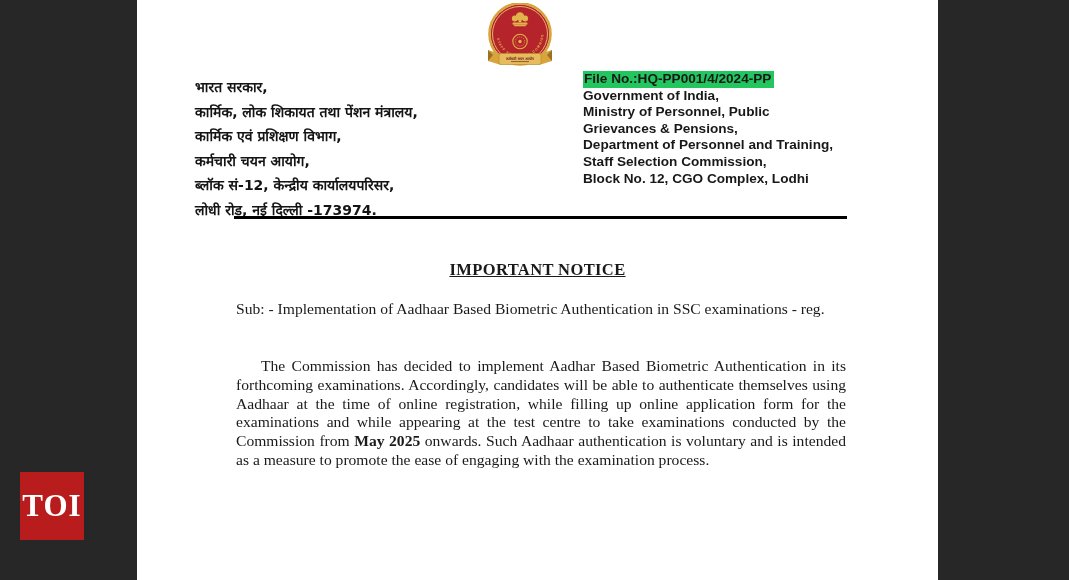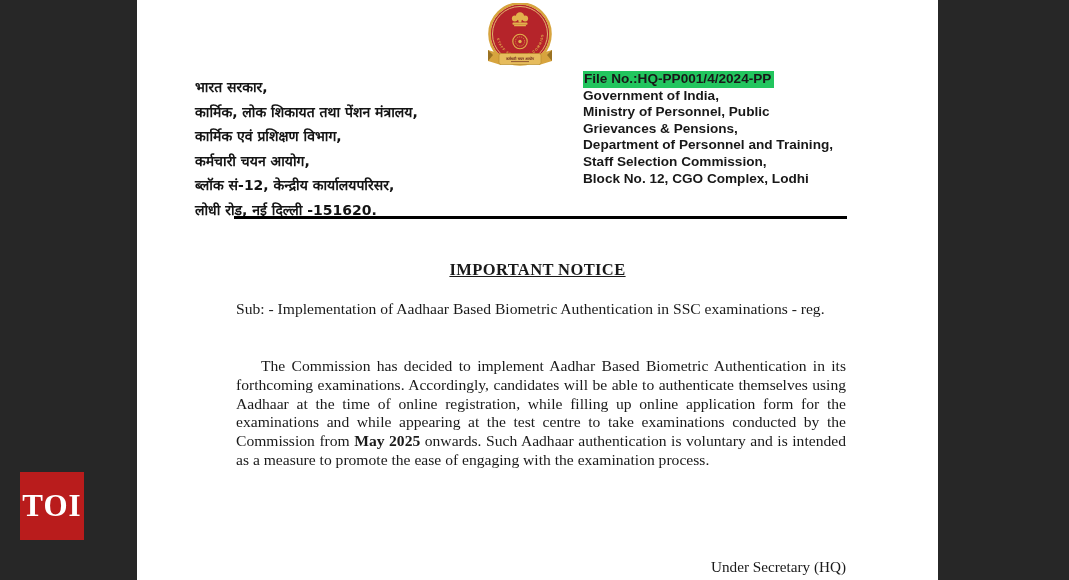--- a/index.html
+++ b/index.html
@@ -108,38 +108,37 @@
       <rect x="27" y="58" width="18" height="1.1" fill="#5d1414" opacity="0.55"></rect>
     </g>
   </svg>
 
   <div class="hindi-block">
     <div>भारत सरकार,</div>
     <div>कार्मिक, लोक शिकायत तथा पेंशन मंत्रालय,</div>
     <div>कार्मिक एवं प्रशिक्षण विभाग,</div>
     <div>कर्मचारी चयन आयोग,</div>
     <div>ब्लॉक सं-12, केन्द्रीय कार्यालयपरिसर,</div>
-    <div>लोधी रोड, नई दिल्ली -151620.</div>
+    <div>लोधी रोड, नई दिल्ली -173974.</div>
   </div>
 
   <div class="eng-block">
     <div><span class="file-no">File No.:HQ-PP001/4/2024-PP</span></div>
     <div>Government of India,</div>
     <div>Ministry of Personnel, Public</div>
     <div>Grievances &amp; Pensions,</div>
     <div>Department of Personnel and Training,</div>
     <div>Staff Selection Commission,</div>
     <div>Block No. 12, CGO Complex, Lodhi</div>
   </div>
 
   <div class="header-rule"></div>
 
   <div class="notice-title">IMPORTANT NOTICE</div>
 
   <div class="subject">Sub: - Implementation of Aadhaar Based Biometric Authentication in SSC examinations - reg.</div>
 
   <div class="body-para"><span>The Commission has decided to implement Aadhar Based Biometric Authentication in its forthcoming examinations. Accordingly, candidates will be able to authenticate themselves using Aadhaar at the time of online registration, while filling up online application form for the examinations and while appearing at the test centre to take examinations conducted by the Commission from </span><b>May 2025</b><span> onwards. Such Aadhaar authentication is voluntary and is intended as a measure to promote the ease of engaging with the examination process.</span></div>
 
-  <div class="signature">Under Secretary (HQ)</div>
 
 </div>
 
 <div class="toi-badge" style="background:#b91c1c;">TOI</div>
 
 </body></html>

